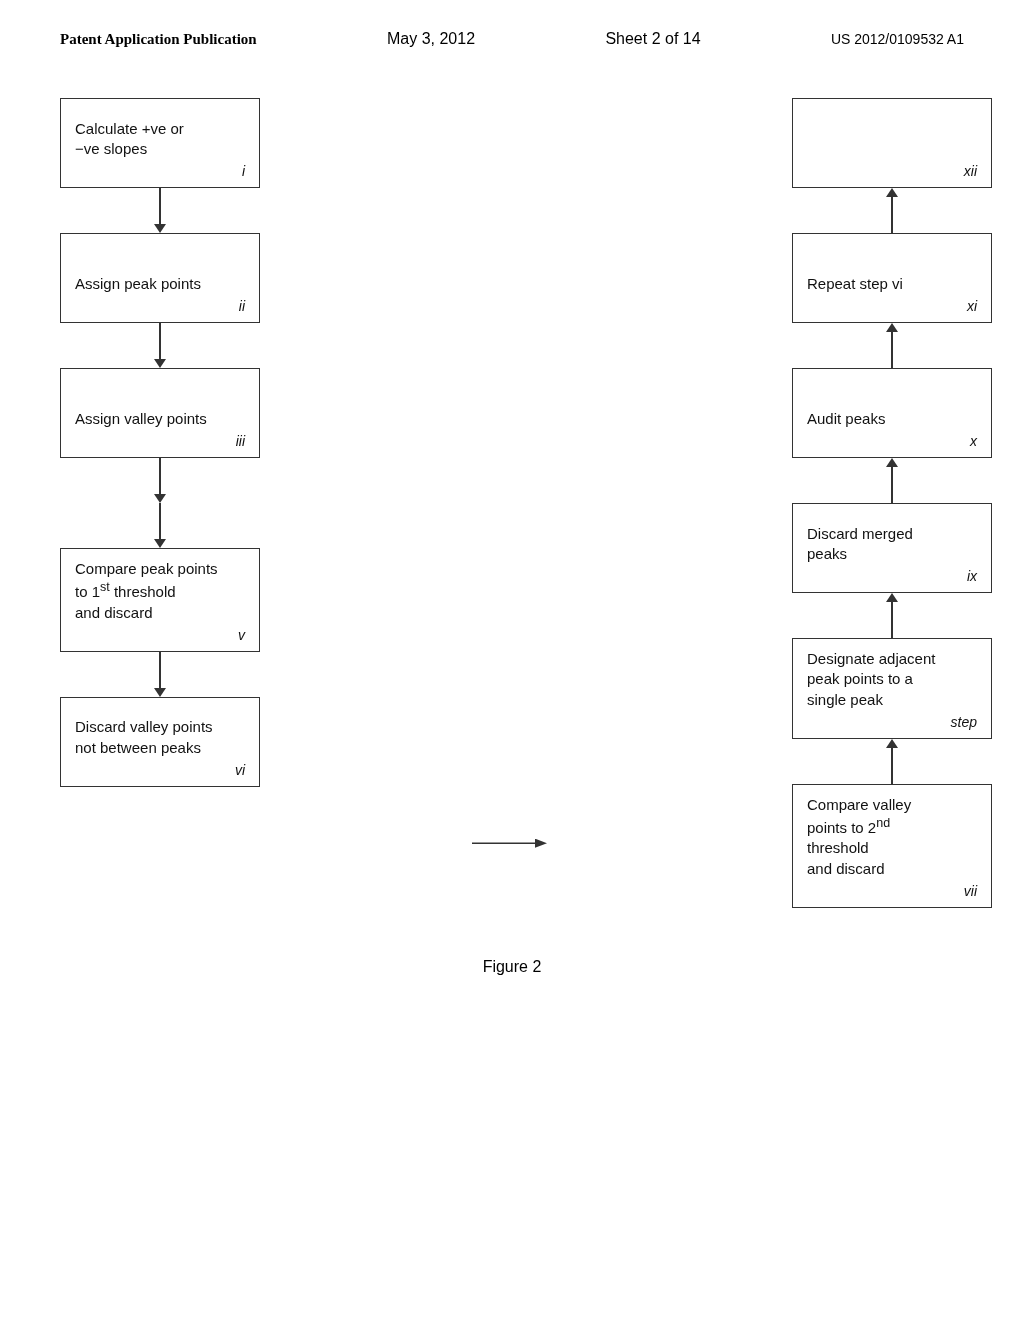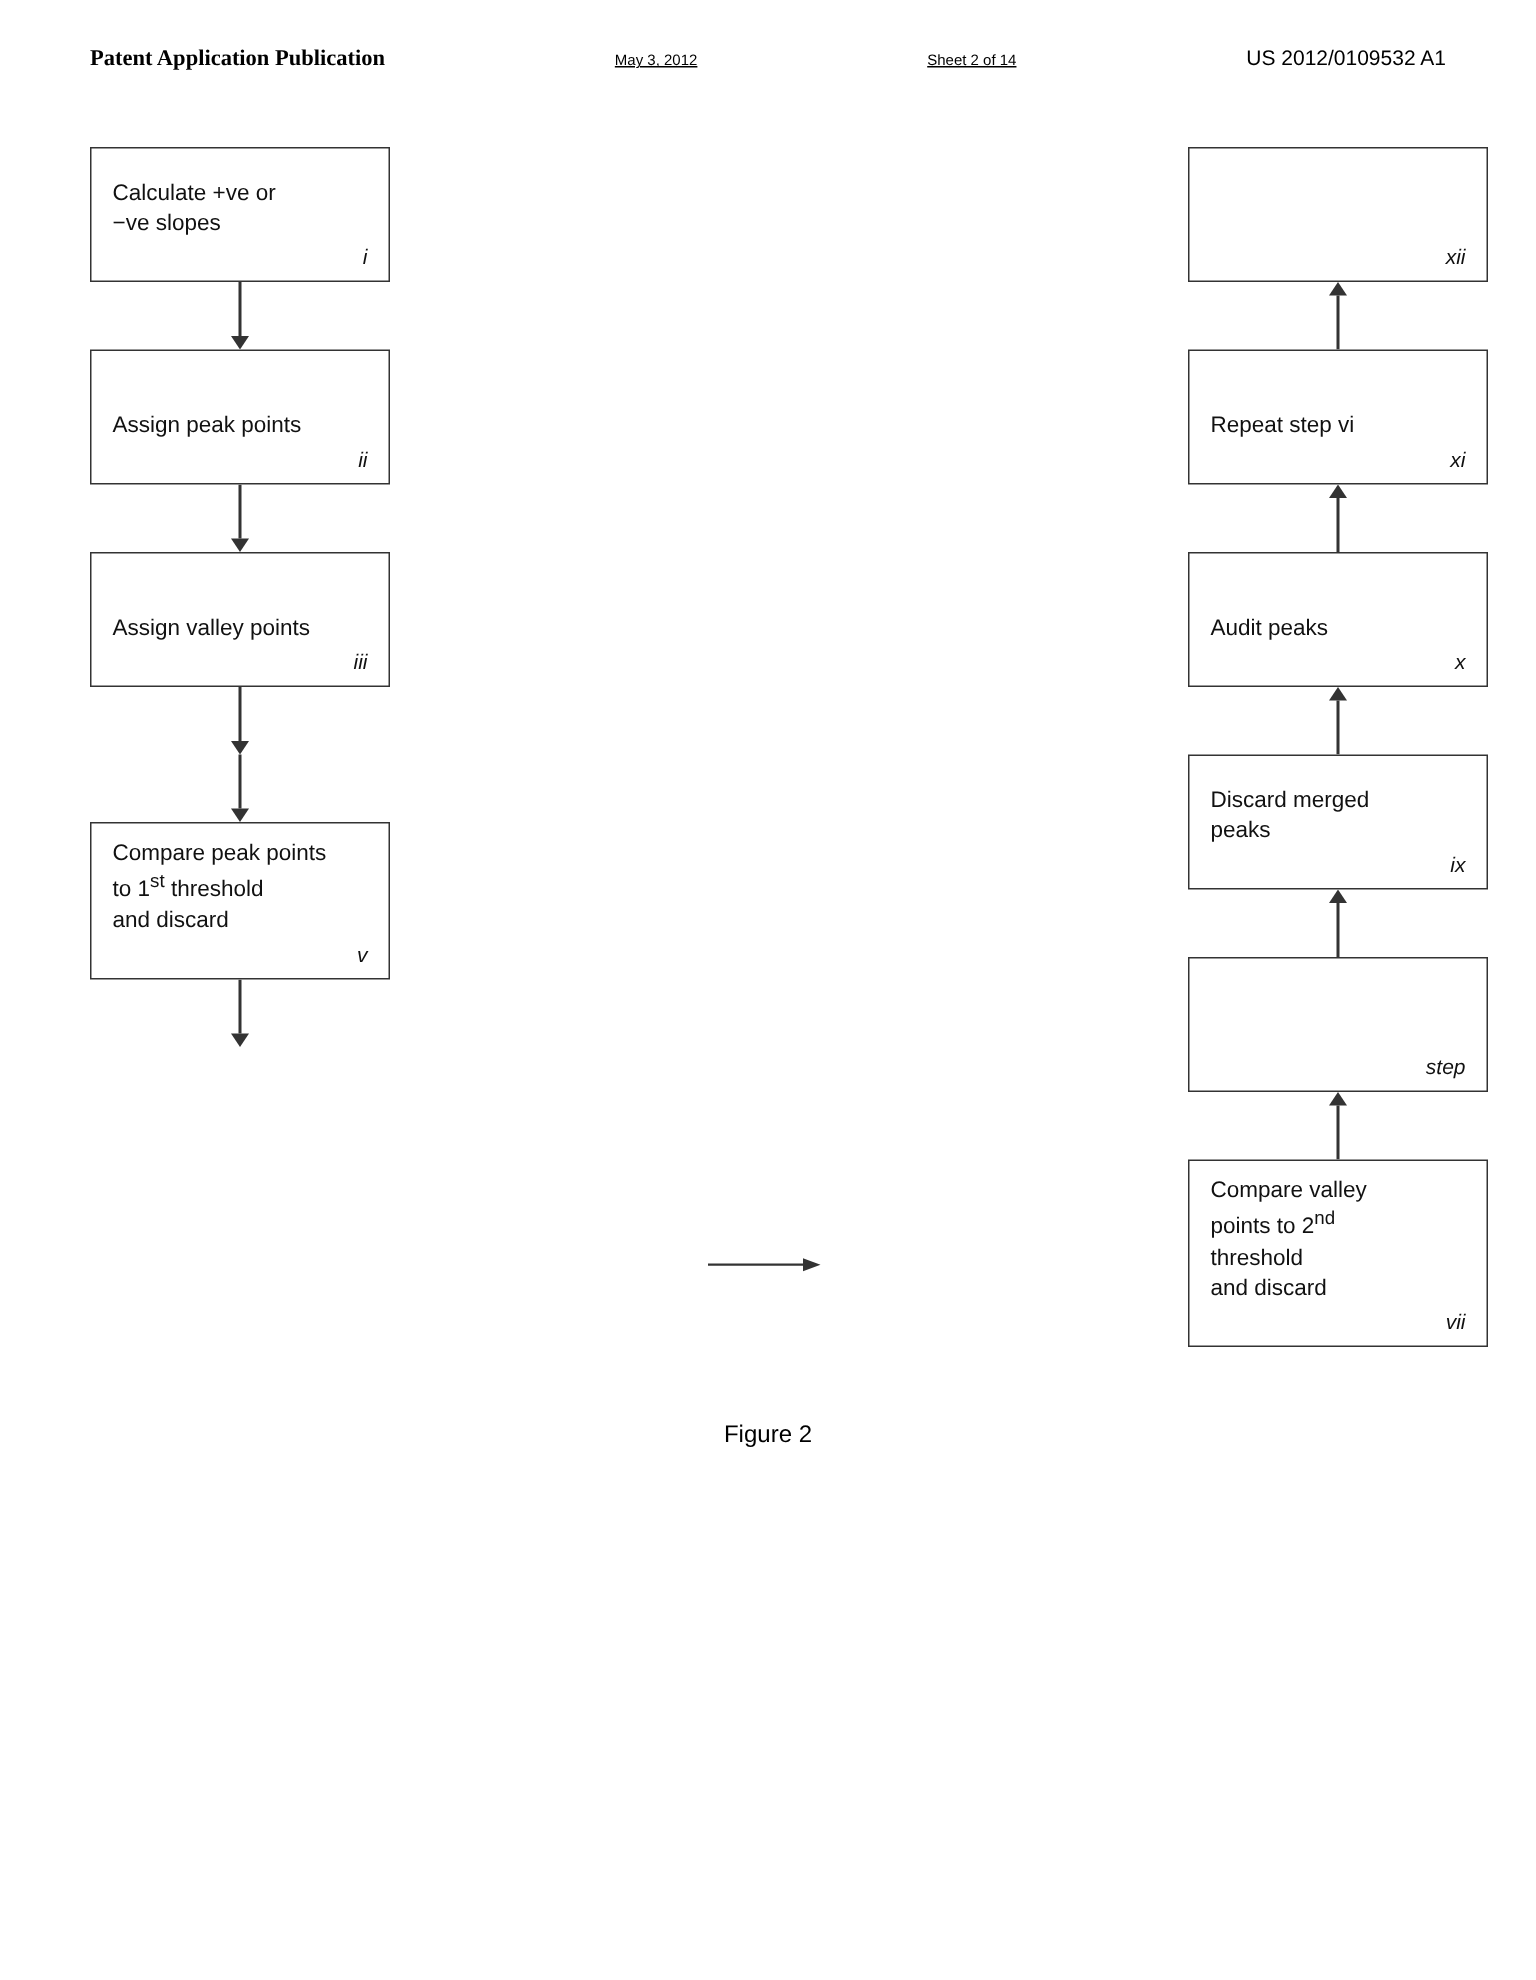--- a/index.html
+++ b/index.html
@@ -20,22 +20,21 @@
       border-bottom: none;
     }
 
     .header-left {
       font-weight: bold;
       font-size: 15px;
       font-family: Liberation Serif, serif;
     }
 
     .header-center {
-      font-size: 10px;
-      text-decoration: underline;
+      font-size: 16px;
     }
 
     .header-right {
       font-size: 14px;
     }
 
     .column {
       display: flex;
       flex-direction: column;
       align-items: center;
@@ -168,20 +167,24 @@
     <div class="box">
       <span class="box-text">Compare peak points<br>to 1<sup>st</sup> threshold<br>and discard</span>
       <span class="box-label">v</span>
     </div>
 
     <div class="arrow-down">
       <div class="line"></div>
       <div class="arrowhead"></div>
     </div>
 
+    <div class="box" id="box-vi">
+      <span class="box-text">Discard valley points<br>not between peaks</span>
+      <span class="box-label">vi</span>
+    </div>
 
   </div>
 
   <div class="column" style="margin-top:0;">
 
     <div class="box">
       <span class="box-label">xii</span>
     </div>
 
     <div class="arrow-up">
@@ -213,20 +216,21 @@
       <span class="box-text">Discard merged<br>peaks</span>
       <span class="box-label">ix</span>
     </div>
 
     <div class="arrow-up">
       <div class="arrowhead"></div>
       <div class="line"></div>
     </div>
 
     <div class="box">
+      <span class="box-text">Designate adjacent<br>peak points to a<br>single peak</span>
       <span class="box-label">step</span>
     </div>
 
     <div class="arrow-up">
       <div class="arrowhead"></div>
       <div class="line"></div>
     </div>
 
     <div class="box" id="box-vii" style="min-height:110px;">
       <span class="box-text">Compare valley<br>points to 2<sup>nd</sup><br>threshold<br>and discard</span>

